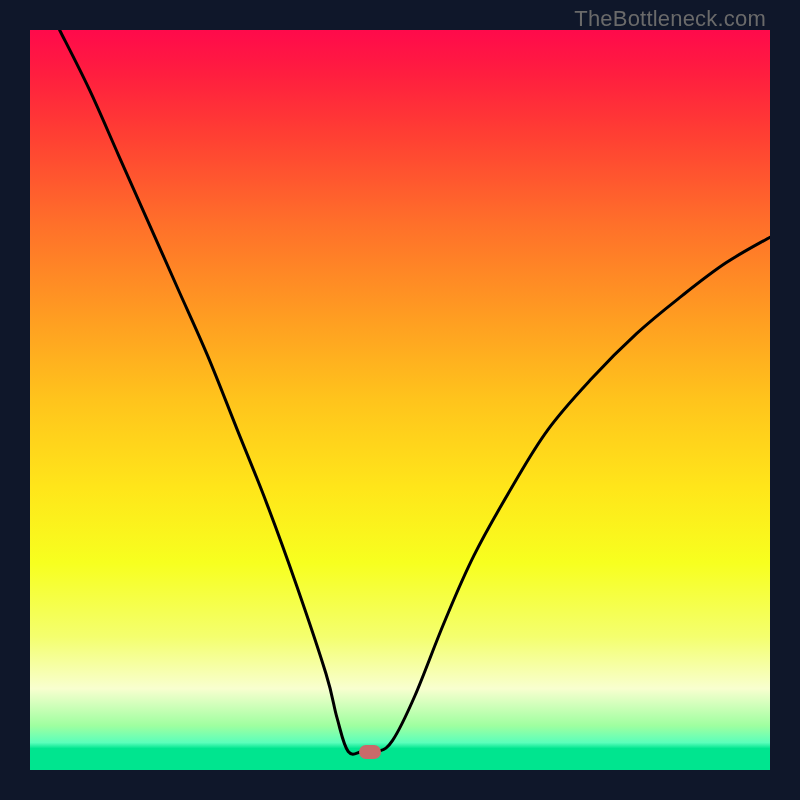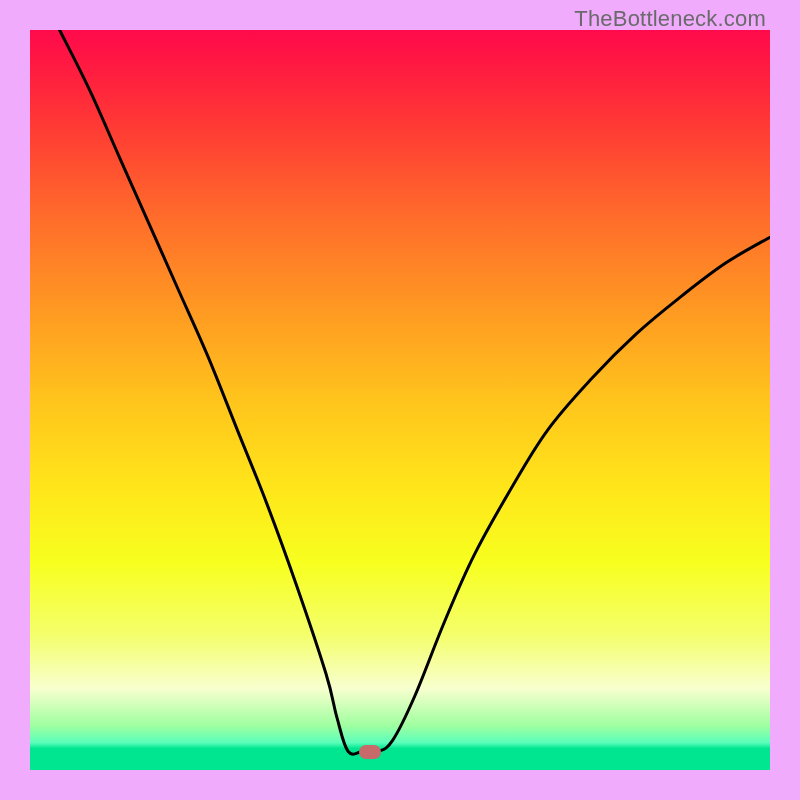--- a/index.html
+++ b/index.html
@@ -6,21 +6,21 @@
     margin: 0;
     padding: 0;
     width: 800px;
     height: 800px;
     background: #000;
     overflow: hidden;
   }
   .frame {
     position: absolute;
     inset: 0;
-    background: #f0abfc;
+    background: #0f172a;
   }
   .plot-area {
     position: absolute;
     left: 30px;
     top: 30px;
     width: 740px;
     height: 740px;
     overflow: hidden;
   }
   .gradient-bg {

